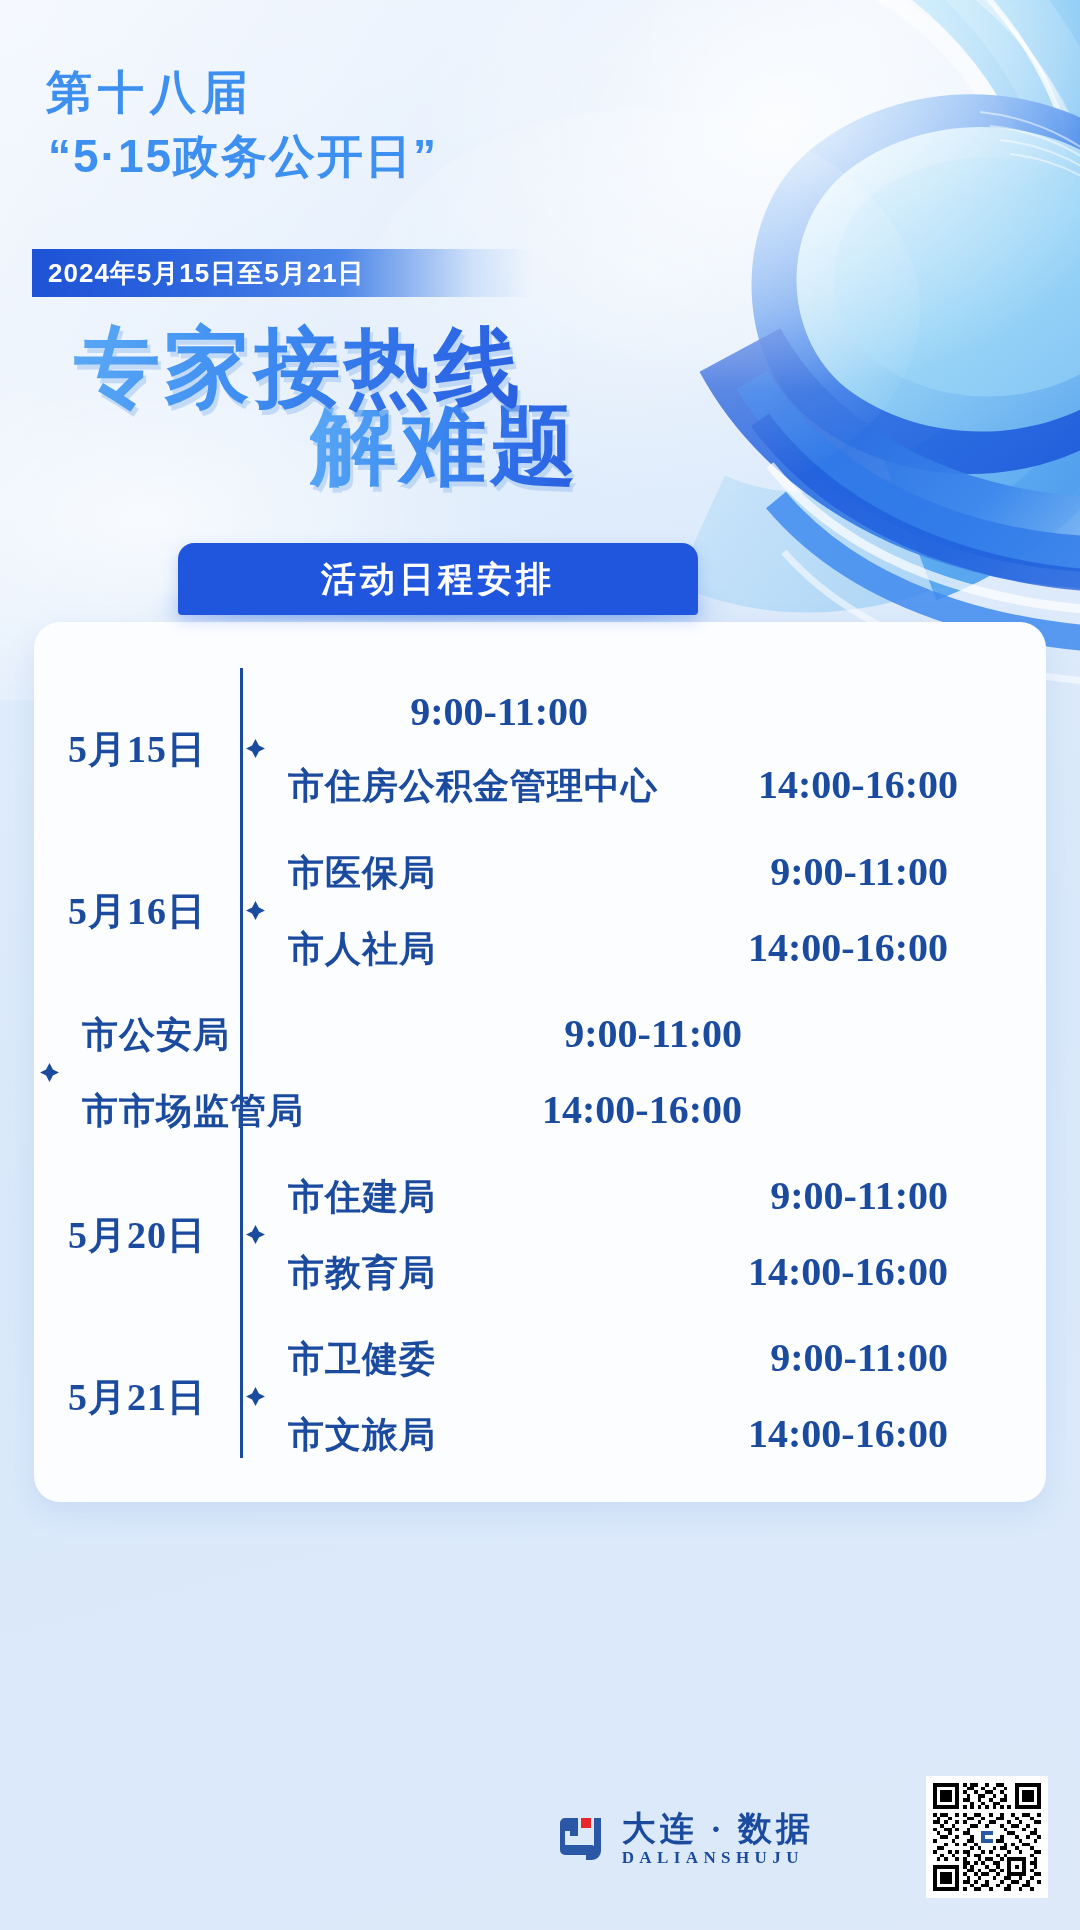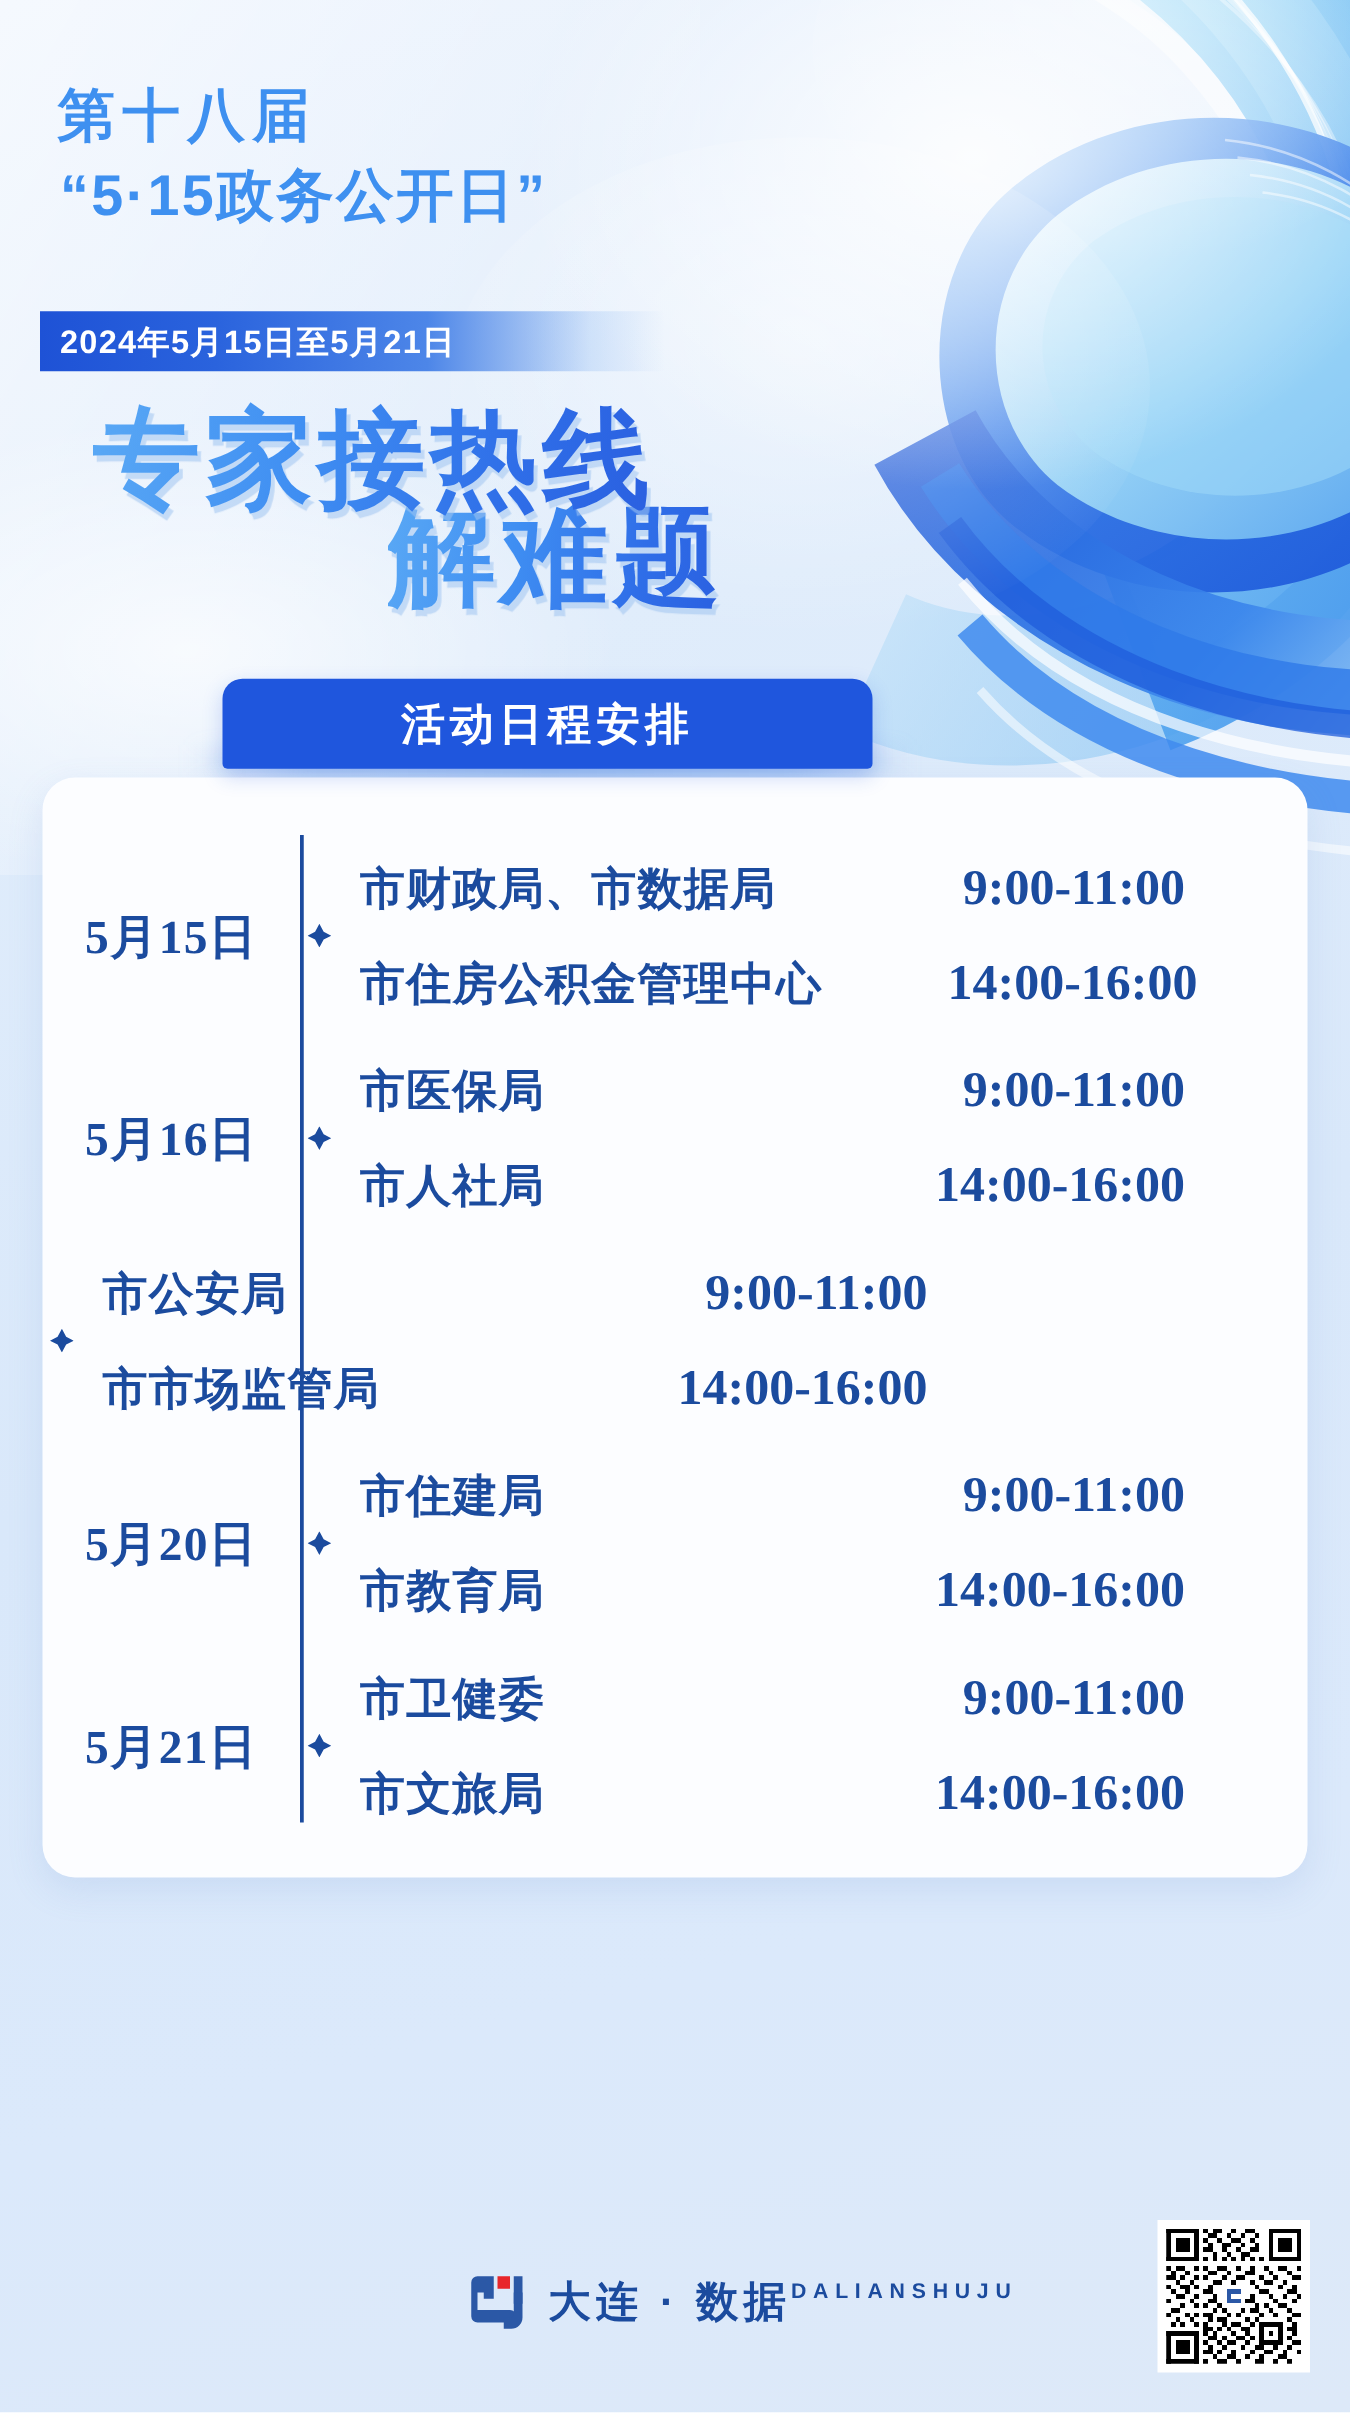--- a/index.html
+++ b/index.html
@@ -263,22 +263,23 @@
     align-items: center;
     gap: 16px;
   }
   .brand-mark {
     width: 52px;
     height: 52px;
     position: relative;
   }
   .brand-text {
     display: flex;
-    flex-direction: row;
+    flex-direction: column;
     justify-content: center;
+    font-family: Liberation Serif, serif;
   }
   .brand-cn {
     font-size: 34px;
     font-weight: bold;
     color: #1b4b9e;
     letter-spacing: 4px;
     line-height: 1.12;
     white-space: nowrap;
   }
   .brand-en {
@@ -405,21 +406,20 @@
 
   <div class="sched-rows">
 
     <div class="sched-row" style="top:46px">
       <div class="row-date">5月15日</div>
       <div class="row-marker">
         <span class="diamond"></span>
       </div>
       <div class="row-entries">
         <div class="entry">
-          <span class="entry-dept">市财政局、市数据局</span>
           <span class="entry-time">9:00-11:00</span>
         </div>
         <div class="entry">
           <span class="entry-dept">市住房公积金管理中心</span>
           <span class="entry-time">14:00-16:00</span>
         </div>
       </div>
     </div>
 
     <div class="sched-row" style="top:208px">

